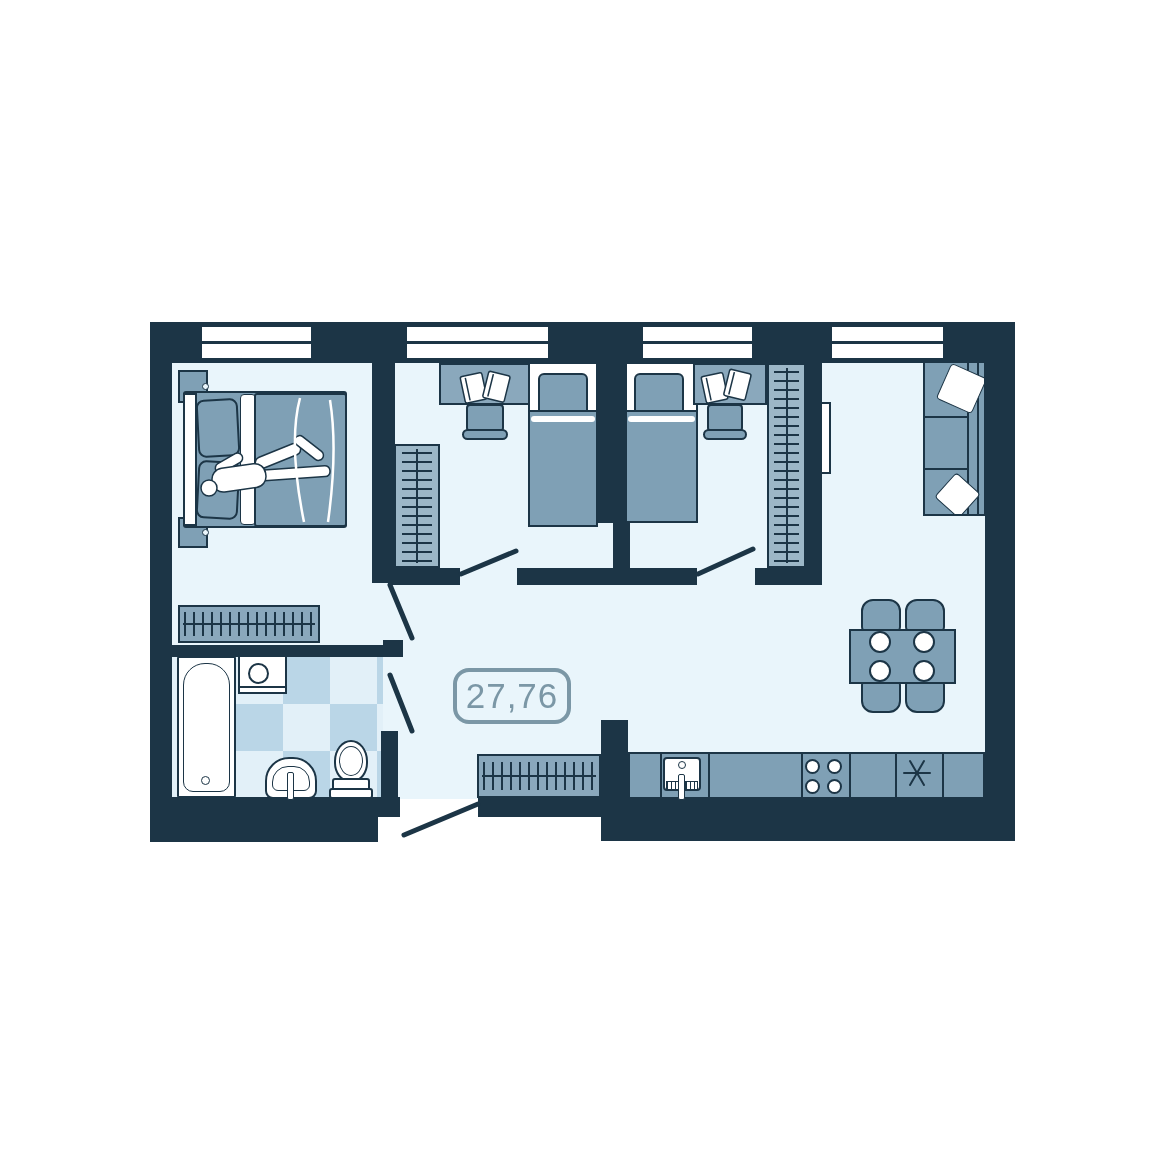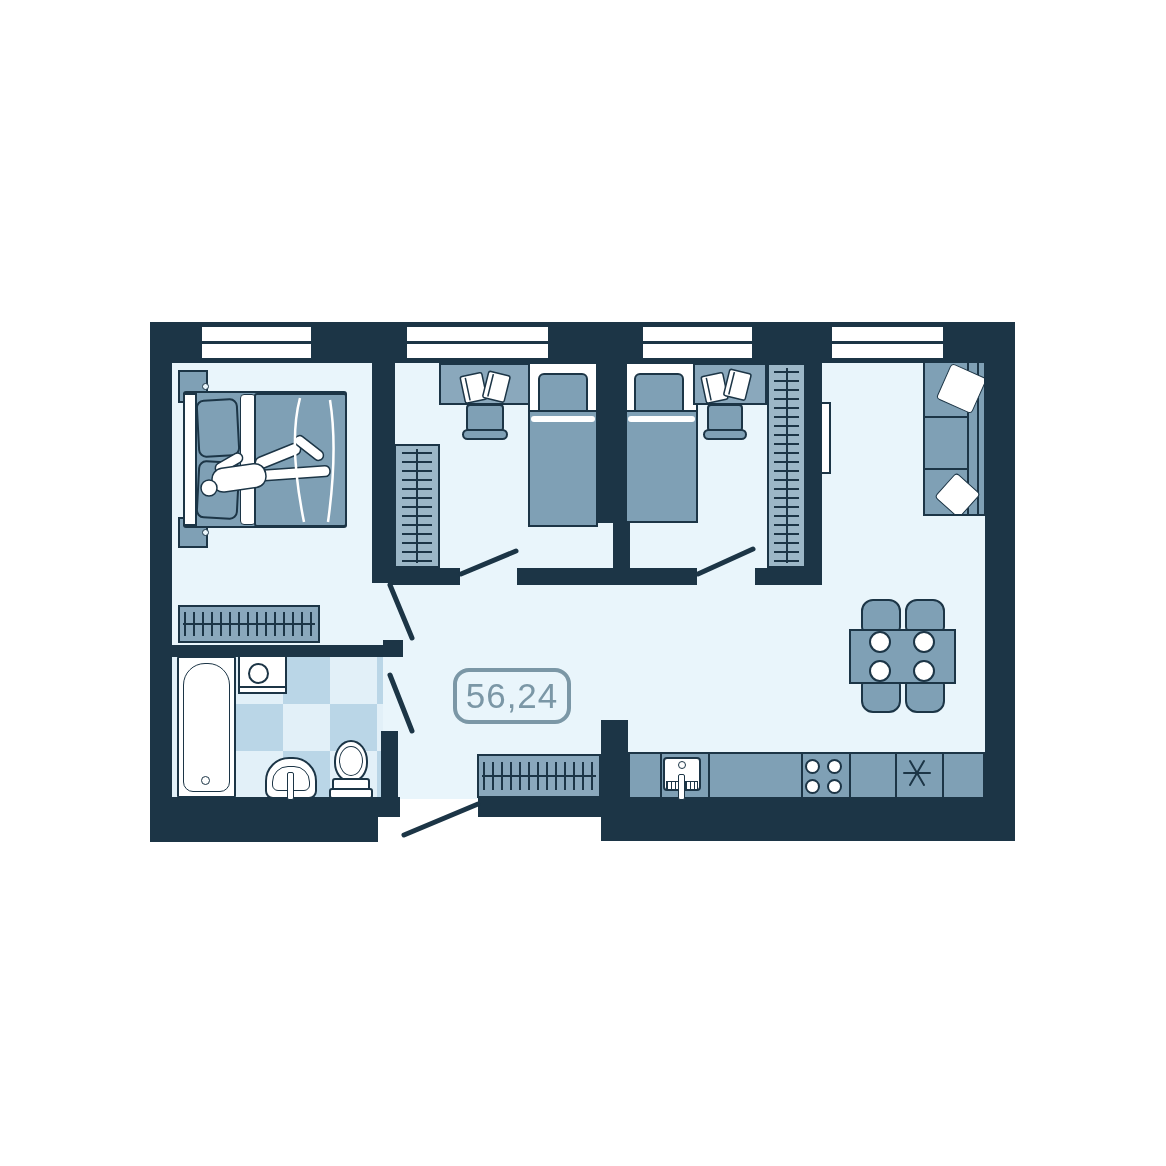--- a/index.html
+++ b/index.html
@@ -244,16 +244,16 @@
         </g>
     </g>
     <g stroke="#1c3546" stroke-width="2" stroke-linecap="round">
       <line x1="904" y1="773" x2="930" y2="773"></line>
       <line x1="910" y1="761" x2="924" y2="785"></line>
       <line x1="924" y1="761" x2="910" y2="785"></line>
     </g>
   </svg>
 
   <div id="area-badge">
-    <span>56,24</span>
+    <span>27,76</span>
   </div>
 
 </div>
 
 </body></html>

